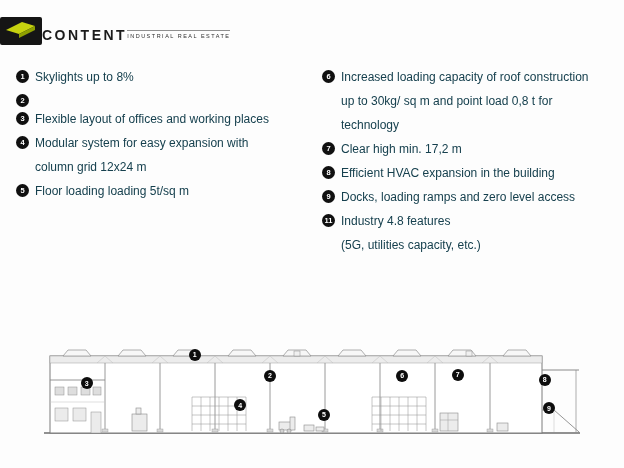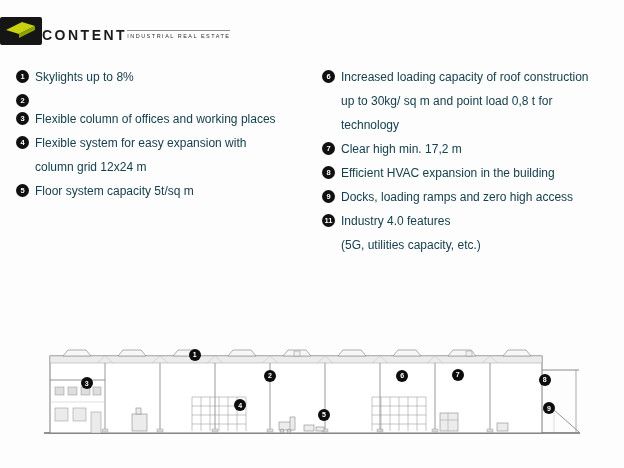--- a/index.html
+++ b/index.html
@@ -57,51 +57,51 @@
     <ul class="col col-left">
       <li class="feature">
         <span class="num">1</span>
         <span class="txt">Skylights up to 8%</span>
       </li>
       <li class="feature">
         <span class="num">2</span>
       </li>
       <li class="feature">
         <span class="num">3</span>
-        <span class="txt">Flexible column of offices and working places</span>
+        <span class="txt">Flexible layout of offices and working places</span>
       </li>
       <li class="feature">
         <span class="num">4</span>
-        <span class="txt">Flexible system for easy expansion with column grid 12x24 m</span>
+        <span class="txt">Modular system for easy expansion with column grid 12x24 m</span>
       </li>
       <li class="feature">
         <span class="num">5</span>
-        <span class="txt">Floor system capacity 5t/sq m</span>
+        <span class="txt">Floor loading loading 5t/sq m</span>
       </li>
     </ul>
     <ul class="col col-right">
       <li class="feature">
         <span class="num">6</span>
         <span class="txt">Increased loading capacity of roof construction up to 30kg/ sq m and point load 0,8 t for technology</span>
       </li>
       <li class="feature">
         <span class="num">7</span>
         <span class="txt">Clear high min. 17,2 m</span>
       </li>
       <li class="feature">
         <span class="num">8</span>
         <span class="txt">Efficient HVAC expansion in the building</span>
       </li>
       <li class="feature">
         <span class="num">9</span>
-        <span class="txt">Docks, loading ramps and zero high access</span>
+        <span class="txt">Docks, loading ramps and zero level access</span>
       </li>
       <li class="feature">
         <span class="num">11</span>
-        <span class="txt">Industry 4.0 features
+        <span class="txt">Industry 4.8 features
 (5G, utilities capacity, etc.)</span>
       </li>
     </ul>
   </main>
 
   <section class="diagram">
     <svg class="building" width="540" height="105" viewBox="0 0 540 105">
 
       <line x1="2" y1="93" x2="538" y2="93" stroke="#6d6d6d" stroke-width="1.5"></line>
 

